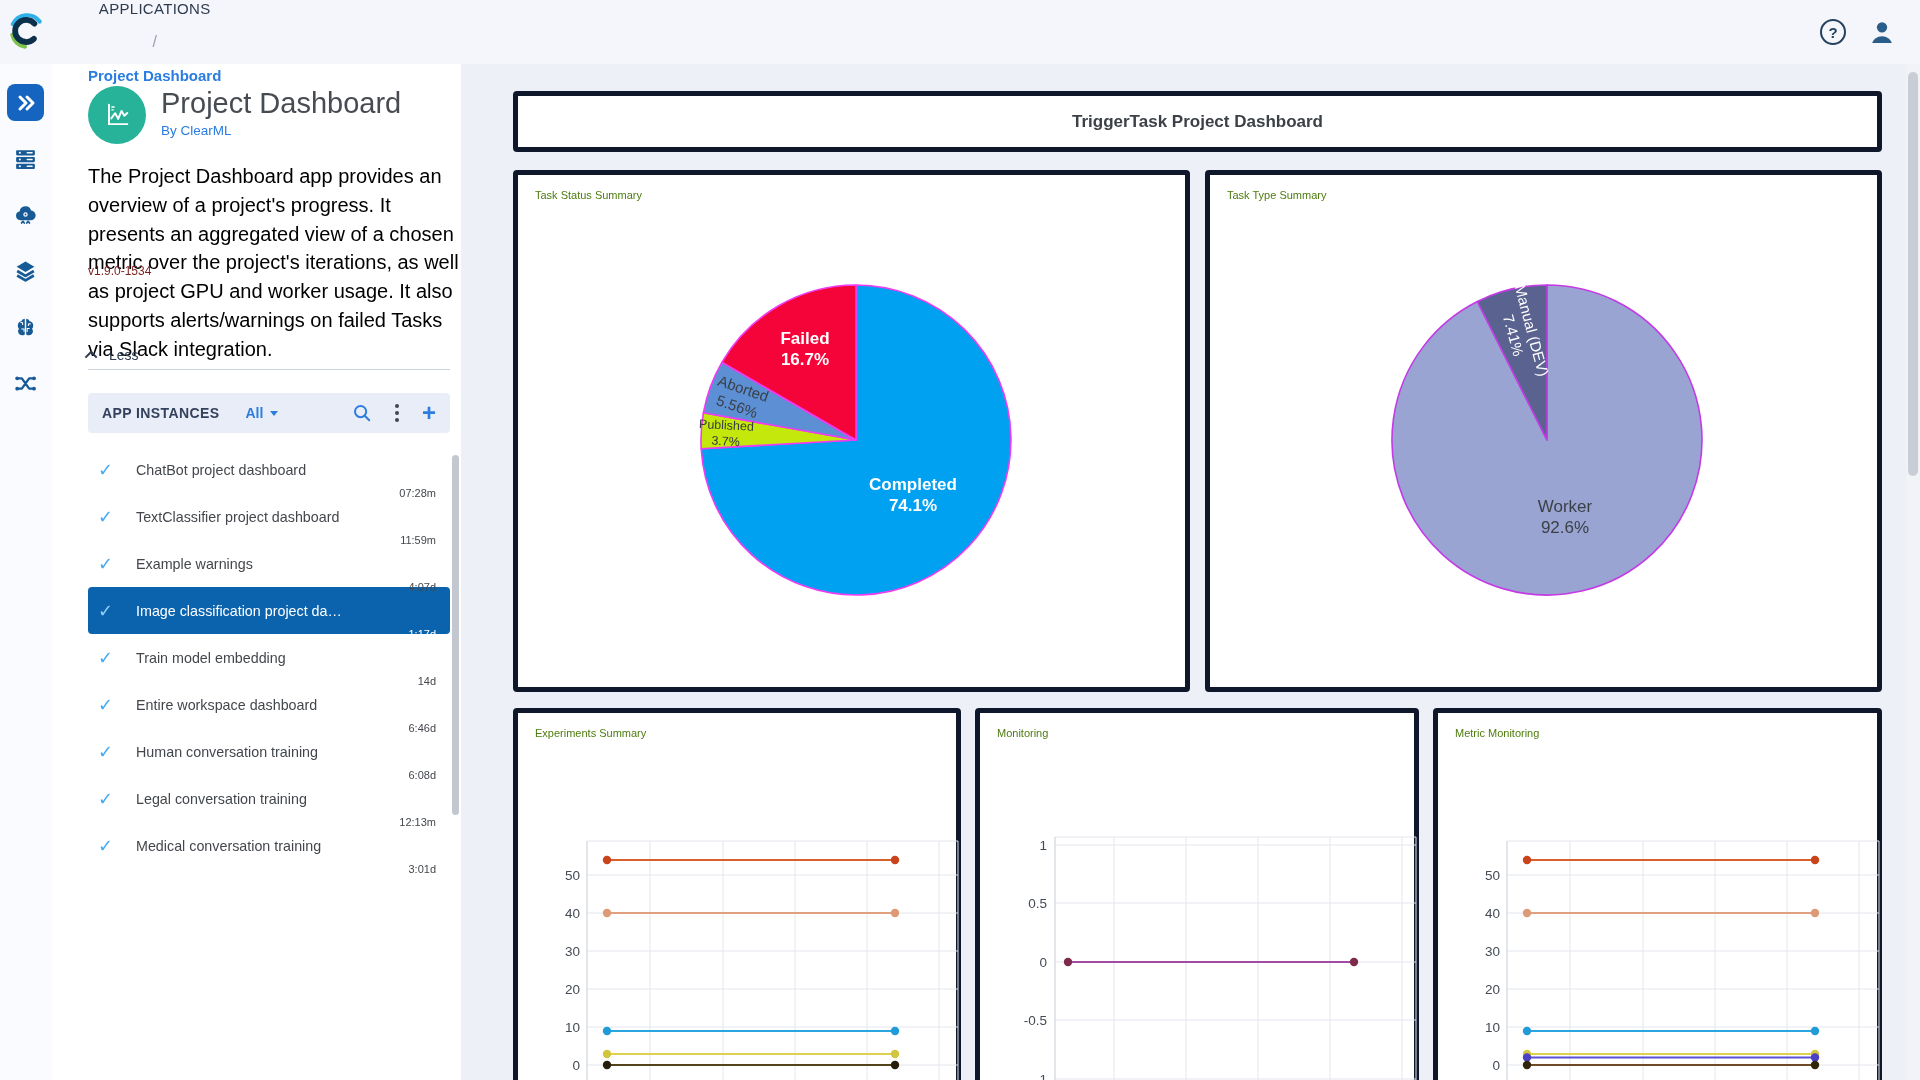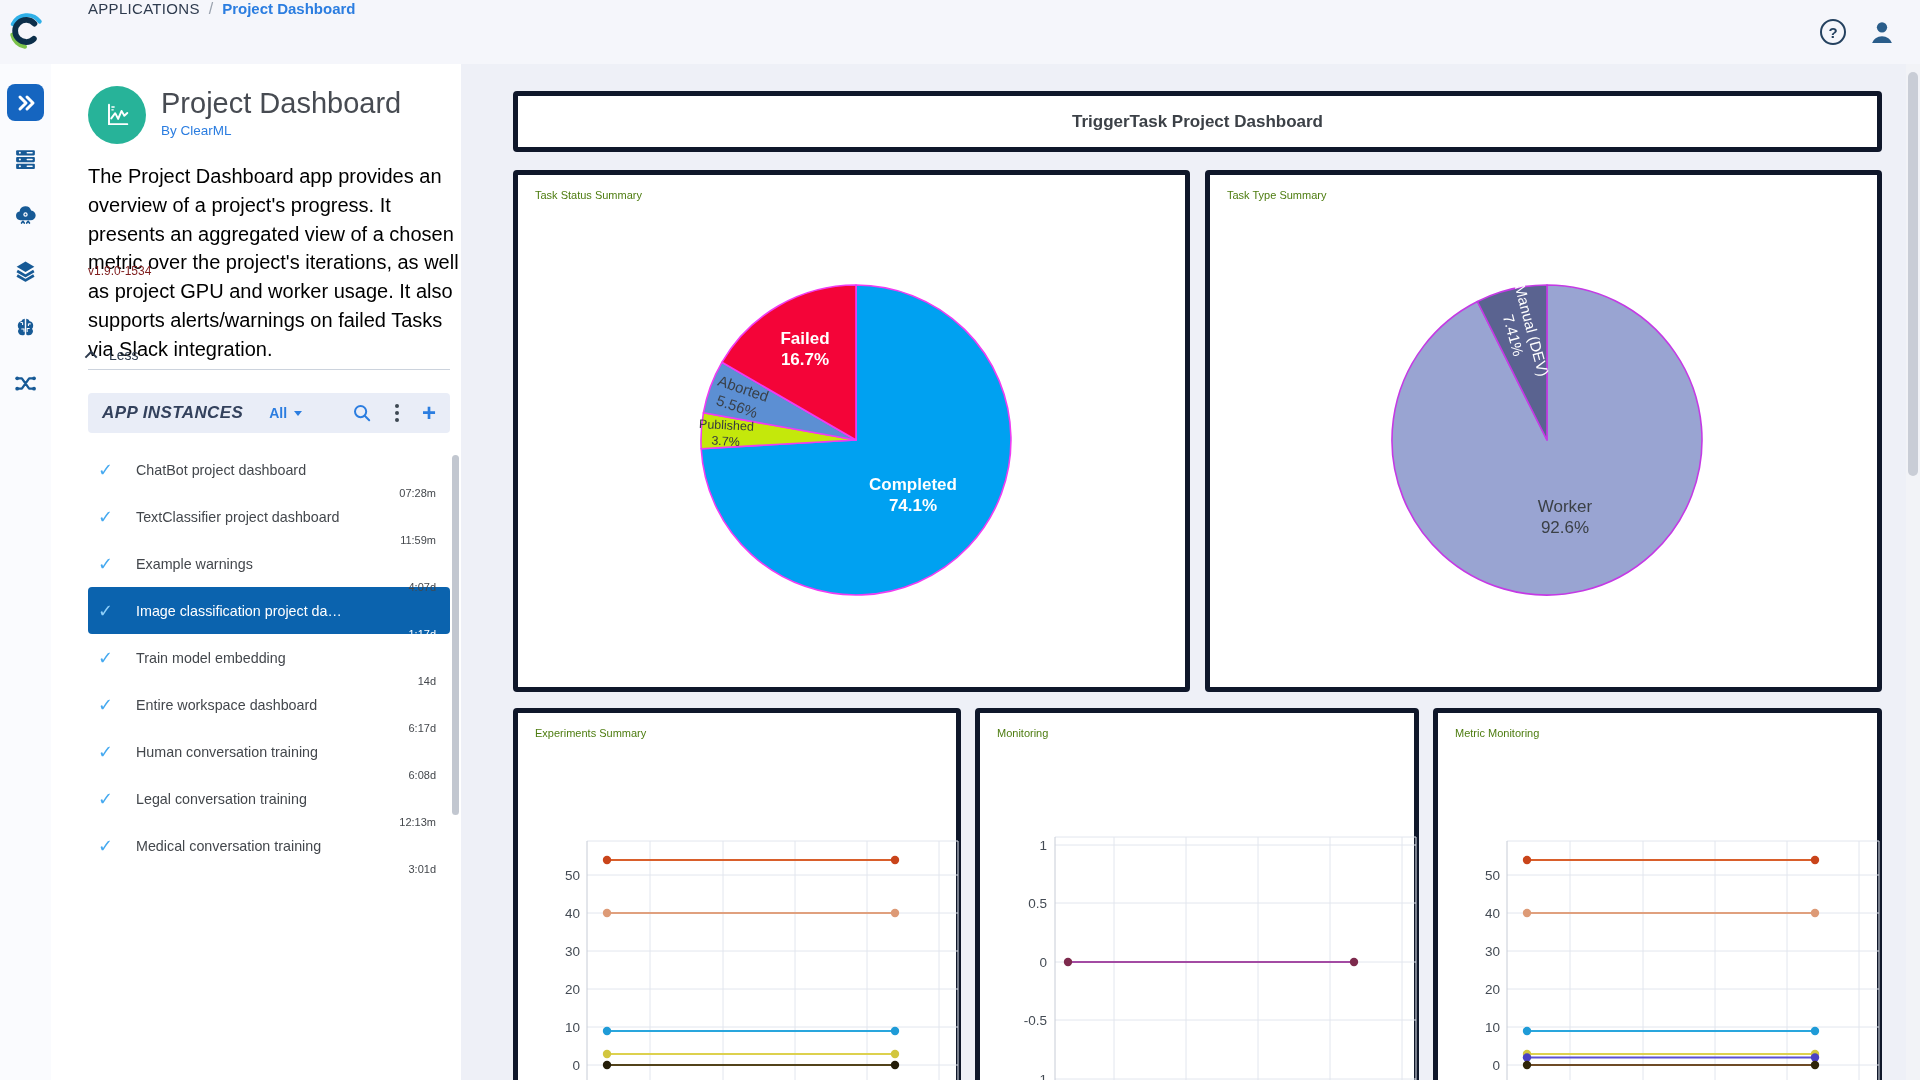--- a/index.html
+++ b/index.html
@@ -6,21 +6,21 @@
   html,body { width:1920px; height:1080px; overflow:hidden; }
   body {
     font-family:"Liberation Sans","DejaVu Sans",sans-serif;
     background:#eef0f7; position:relative; color:#3f444b;
   }
   
   .topbar { position:absolute; left:0; top:0; width:1920px; height:64px;
             background:#f5f6fb; z-index:5; }
   .logo { position:absolute; left:5px; top:10px; width:42px; height:42px; cursor:pointer; }
   .breadcrumb { position:absolute; left:88px; top:0; height:64px; display:flex;
-                align-items:flex-start; gap:9px; font-size:15px; }
+                align-items:center; gap:16px; font-size:15px;flex-direction:column; }
   .bc-root { color:#2e3b4e; letter-spacing:.3px; cursor:pointer; }
   .bc-sep  { color:#94530b; color:#9aa2ae; font-size:16px; }
   .bc-cur  { color:#2b7de0; font-weight:600; cursor:pointer; }
   .top-actions { position:absolute; right:24px; top:0; height:64px; display:flex;
                  align-items:center; gap:22px; }
   .help-ico { width:26px; height:26px; border:2.4px solid #24415f; border-radius:50%;
               display:flex; align-items:center; justify-content:center;
               color:#24415f; font-size:15px; font-weight:700; cursor:pointer; }
   .avatar-ico { width:28px; height:28px; cursor:pointer; }
 
@@ -42,21 +42,21 @@
   .app-ver { position:absolute; left:37px; top:200px; font-size:12px; color:#7f1d1d; }
   .less-row { position:absolute; left:37px; top:283px; display:flex; align-items:center;
               gap:12px; font-size:14px; color:#2c3a4d; cursor:pointer; }
   .chev-up { width:9px; height:9px; border-left:2px solid #2c3a4d; border-top:2px solid #2c3a4d;
              transform:rotate(45deg) translateY(2px); }
   .panel-hr { position:absolute; left:37px; top:305px; width:362px; height:0;
               border-top:1px solid #ccd3dd; }
   .inst-bar { position:absolute; left:37px; top:329px; width:362px; height:40px;
               background:#e9edf7; border-radius:4px; display:flex; align-items:center;
               padding:0 14px; }
-  .inst-title { font-size:17px; font-weight:700; letter-spacing:.4px; color:#33415c;font-style:italic; }
+  .inst-title { font-size:14px; font-weight:700; letter-spacing:.4px; color:#33415c; }
   .inst-filter { margin-left:26px; display:flex; align-items:center; gap:7px;
                  color:#2b7de0; font-size:14px; font-weight:600; cursor:pointer; }
   .caret-down { width:0; height:0; border-left:4.5px solid transparent;
                 border-right:4.5px solid transparent; border-top:5.5px solid #2b7de0; }
   .inst-actions { margin-left:auto; display:flex; align-items:center; gap:21px; }
   .kebab { display:flex; flex-direction:column; gap:3px; cursor:pointer; padding:2px; }
   .kebab i { width:4px; height:4px; border-radius:50%; background:#3d4752; }
   .plus-btn { color:#2b7de0; font-size:24px; font-weight:600; line-height:20px; cursor:pointer; }
   .inst-list { position:absolute; left:37px; top:382px; width:362px; }
   .row { height:47px; display:flex; align-items:center; padding:0 14px 0 10px;
@@ -250,21 +250,21 @@
       <span class="rtime">1:17d</span>
     </div>
     <div class="row">
       <span class="check">✓</span>
       <span class="rname">Train model embedding</span>
       <span class="rtime">14d</span>
     </div>
     <div class="row">
       <span class="check">✓</span>
       <span class="rname">Entire workspace dashboard</span>
-      <span class="rtime">6:17d</span>
+      <span class="rtime">6:46d</span>
     </div>
     <div class="row">
       <span class="check">✓</span>
       <span class="rname">Human conversation training</span>
       <span class="rtime">6:08d</span>
     </div>
     <div class="row">
       <span class="check">✓</span>
       <span class="rname">Legal conversation training</span>
       <span class="rtime">12:13m</span>

